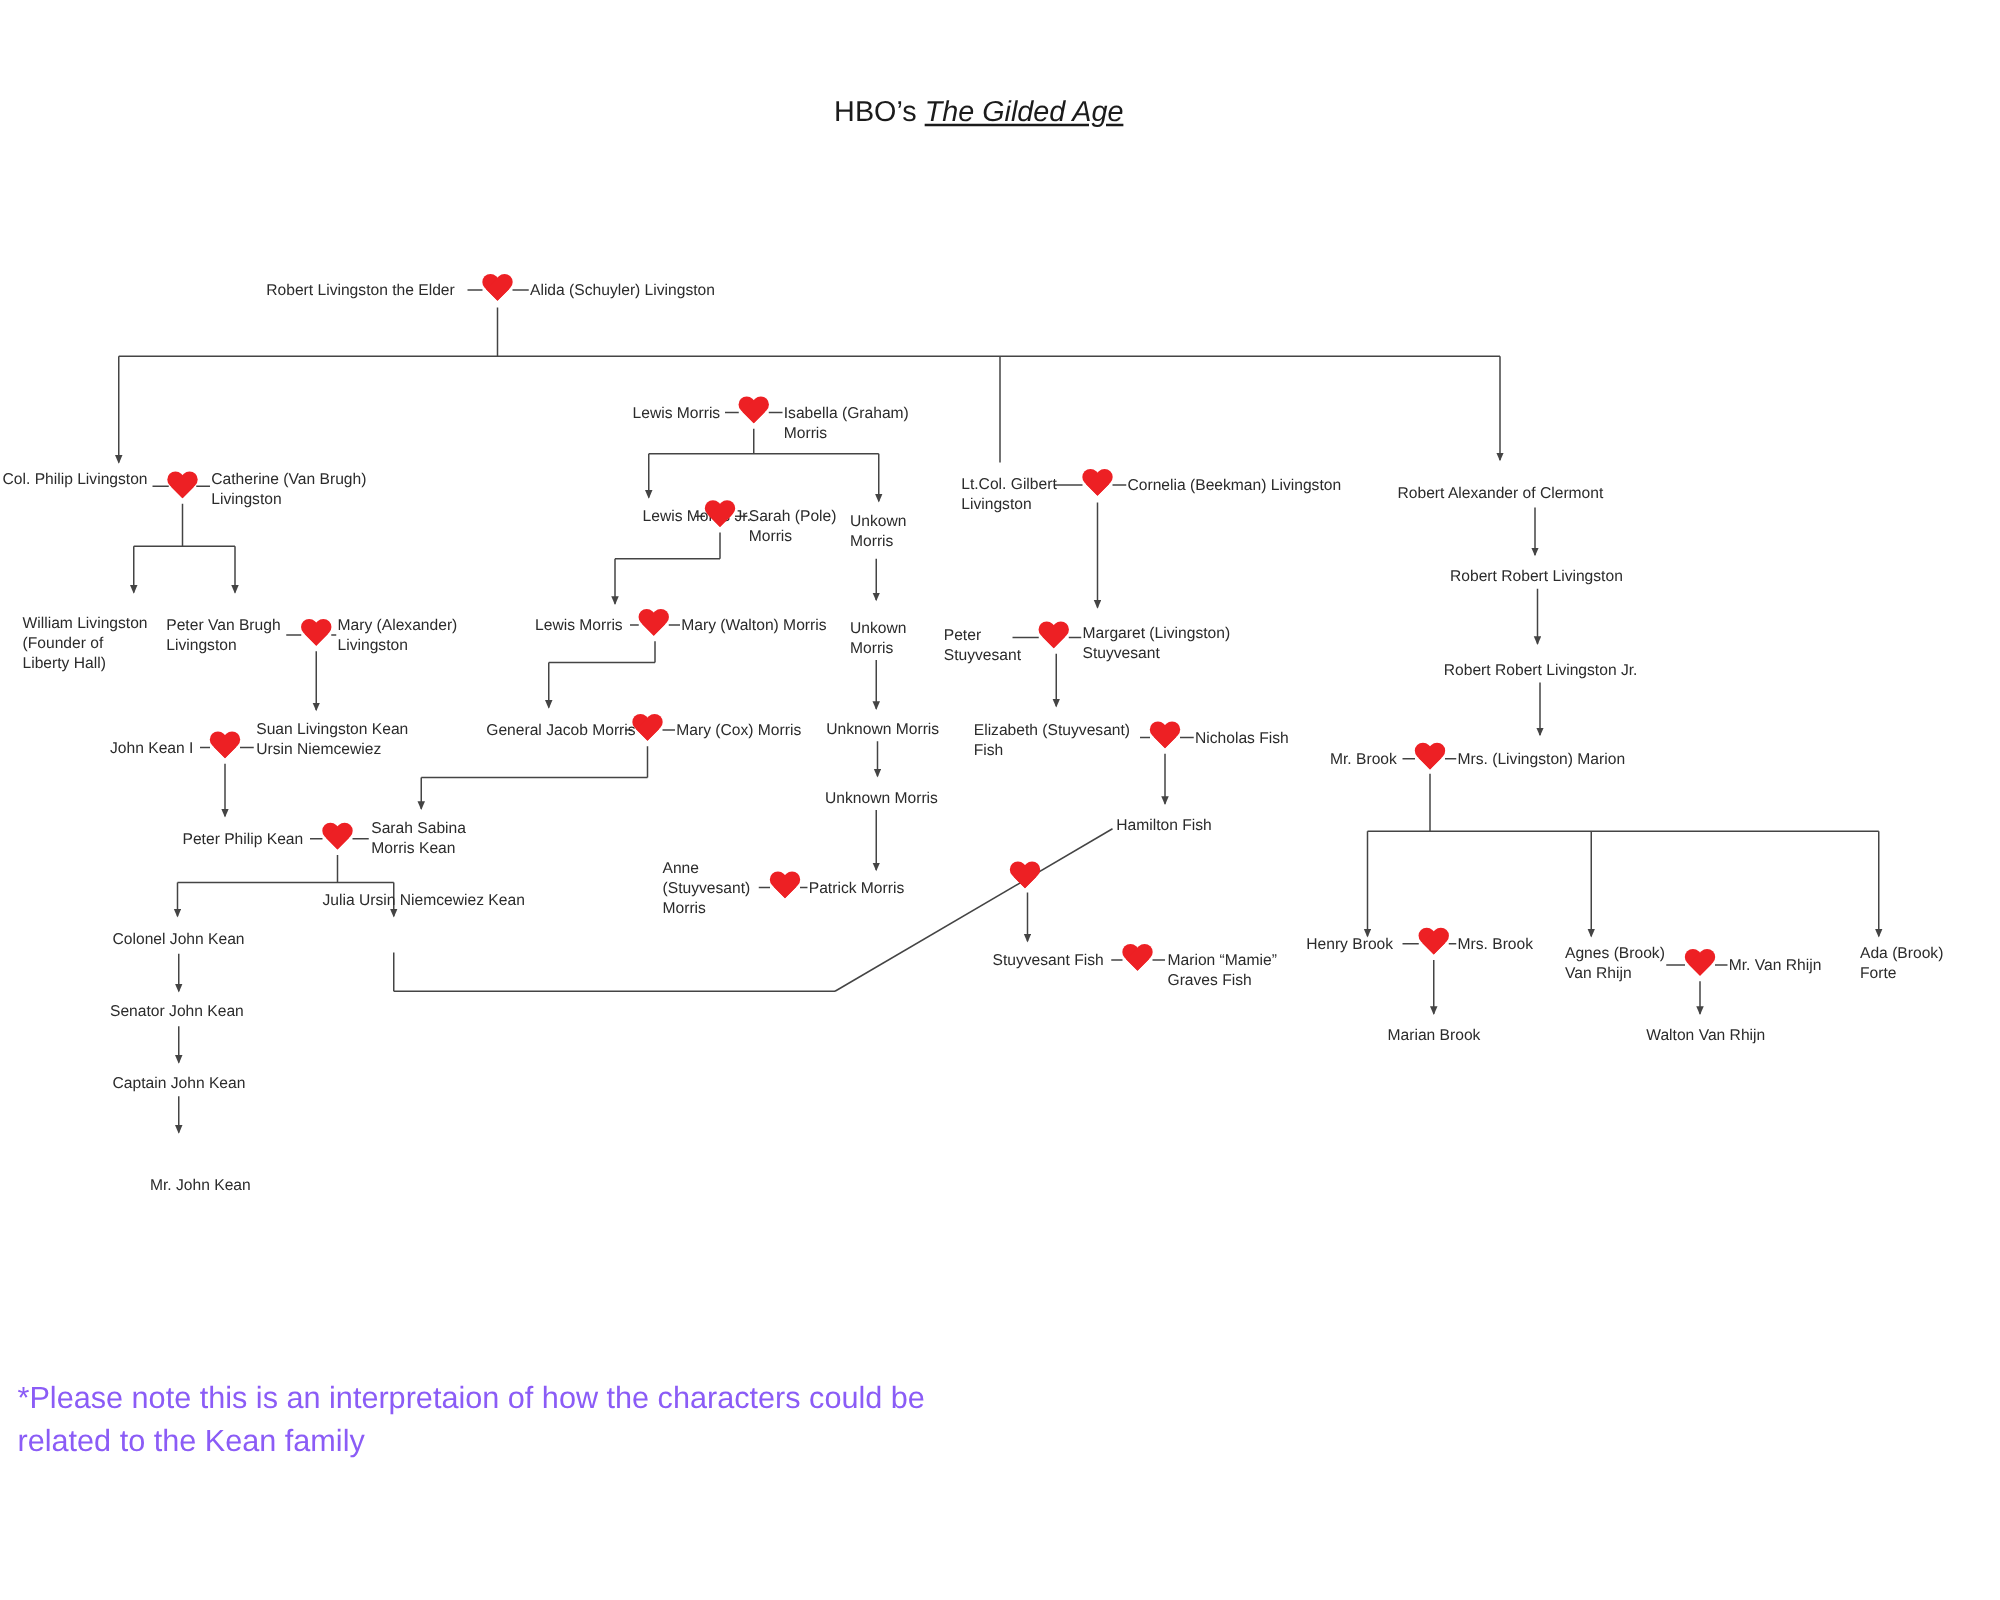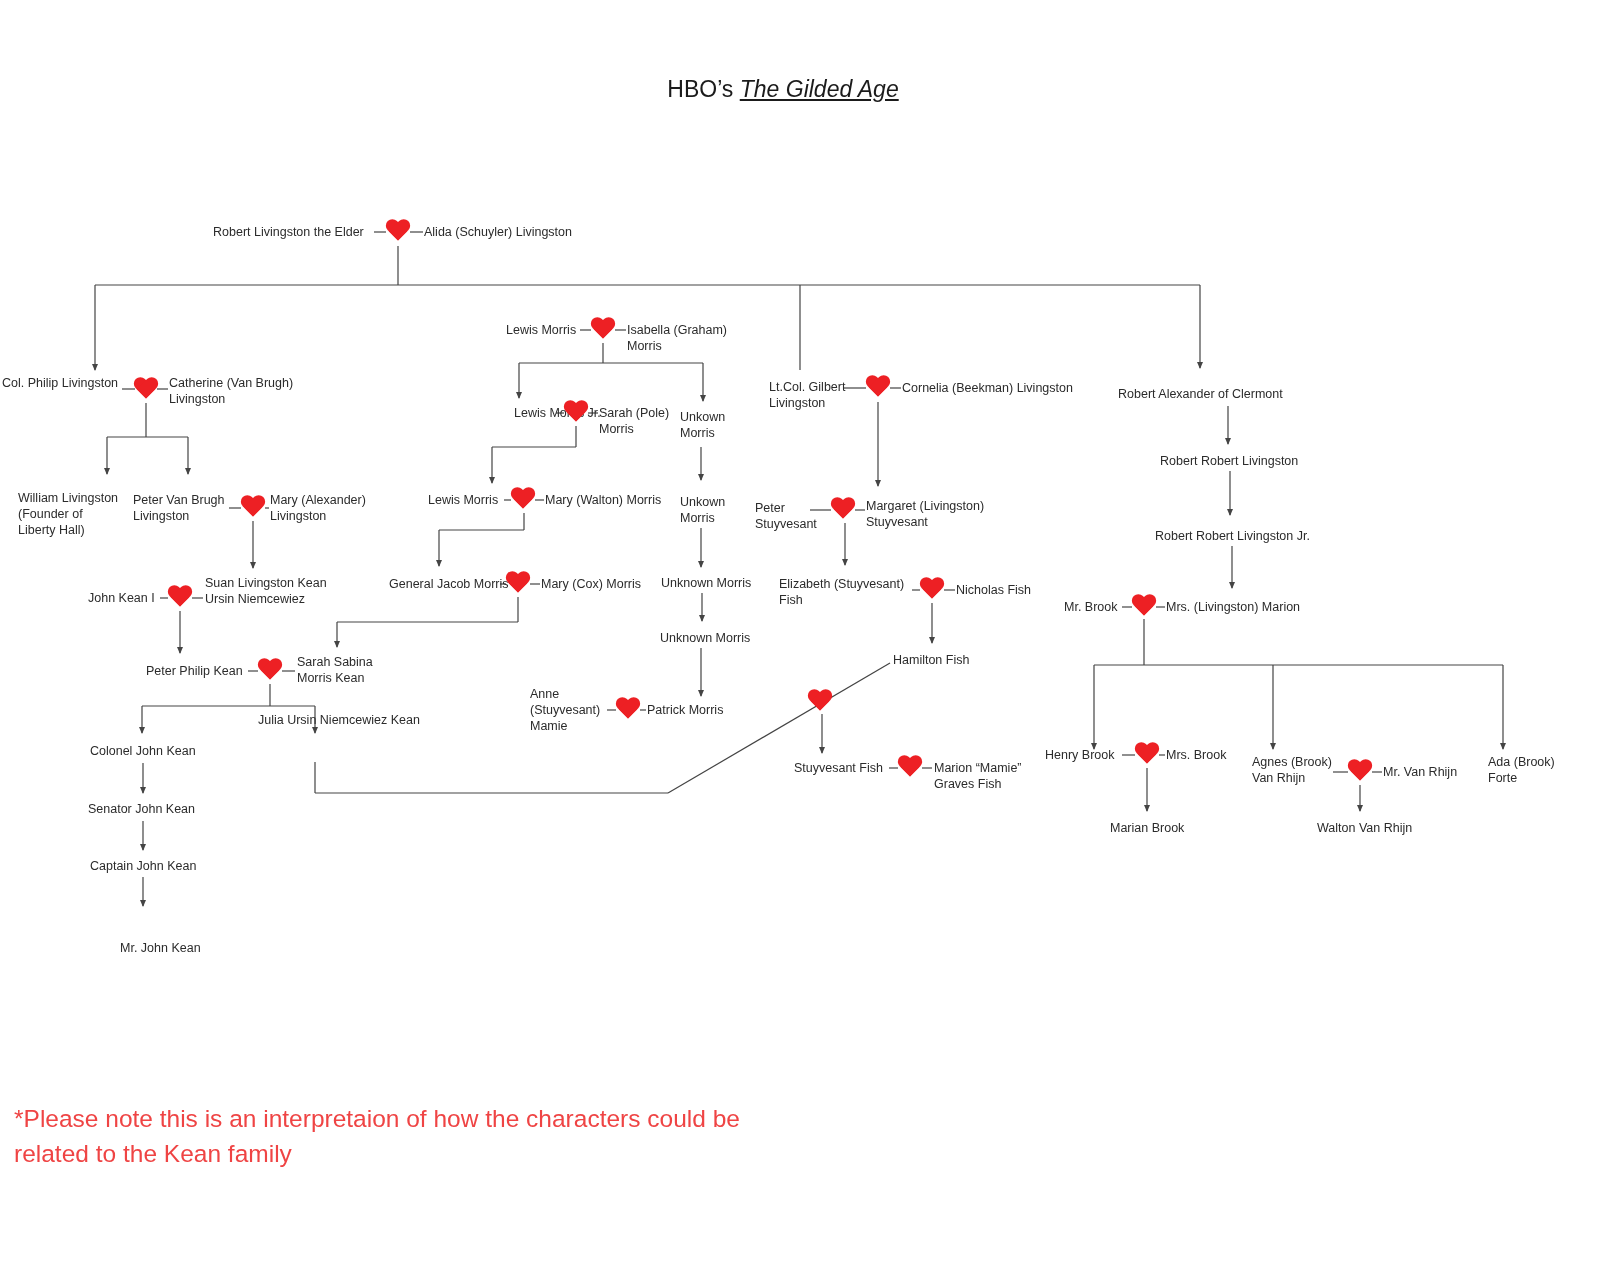--- a/index.html
+++ b/index.html
@@ -27,21 +27,21 @@
   }
   .heart{position:absolute;width:26px;height:24px;transform:translate(-50%,-52%);}
   .heart::before,.heart::after{
     content:"";position:absolute;top:0;width:13px;height:21px;
     border-radius:7px 7px 0 0;background:var(--heart);
   }
   .heart::before{left:13px;transform:rotate(-45deg);transform-origin:0 100%;}
   .heart::after{left:0;transform:rotate(45deg);transform-origin:100% 100%;}
   .footnotes{
     position:absolute;left:14px;top:1101px;width:900px;
-    font-size:24.5px;line-height:35px;color:#ef4444;
+    font-size:24.5px;line-height:35px;color:#8b5cf6;
   }
   .footnotes p{margin:0;white-space:pre-line;}
 </style>
 </head>
 <body>
 
 <div class="canvas">
 
   <div class="title">
     <div><span>HBO’s </span><span class="it">The Gilded Age</span></div>
@@ -185,21 +185,21 @@
   <div class="label" style="left:428px;top:492px;">Lewis Morris</div>
   <div class="label" style="left:545px;top:492px;">Mary (Walton) Morris</div>
   <div class="label" style="left:680px;top:494px;">Unkown
 Morris</div>
   <div class="label" style="left:389px;top:576px;">General Jacob Morris</div>
   <div class="label" style="left:541px;top:576px;">Mary (Cox) Morris</div>
   <div class="label" style="left:661px;top:575px;">Unknown Morris</div>
   <div class="label" style="left:660px;top:630px;">Unknown Morris</div>
   <div class="label" style="left:530px;top:686px;">Anne
 (Stuyvesant)
-Mamie</div>
+Morris</div>
   <div class="label" style="left:647px;top:702px;">Patrick Morris</div>
   <div class="label" style="left:769px;top:379px;">Lt.Col. Gilbert
 Livingston</div>
   <div class="label" style="left:902px;top:380px;">Cornelia (Beekman) Livingston</div>
   <div class="label" style="left:755px;top:500px;">Peter
 Stuyvesant</div>
   <div class="label" style="left:866px;top:498px;">Margaret (Livingston)
 Stuyvesant</div>
   <div class="label" style="left:779px;top:576px;">Elizabeth (Stuyvesant)
 Fish</div>

